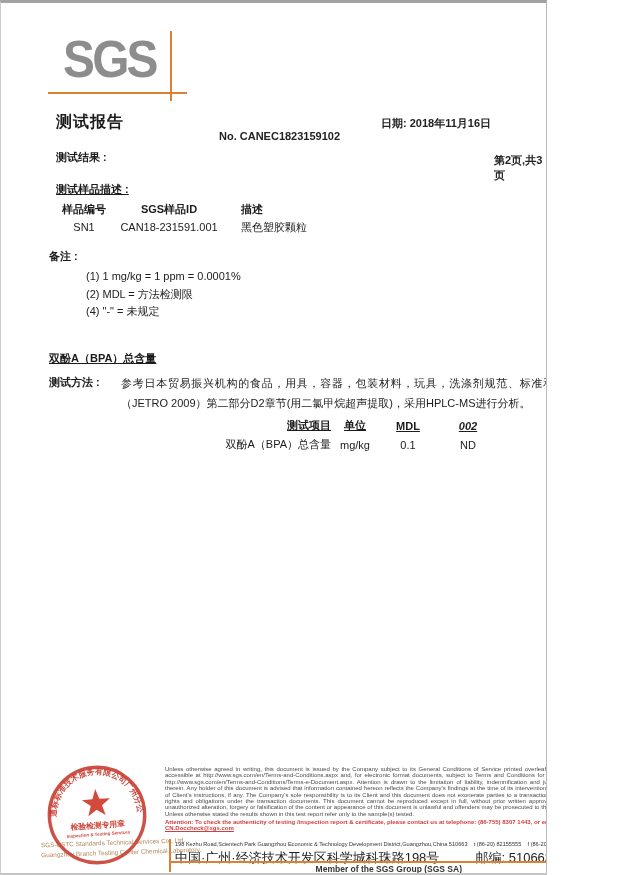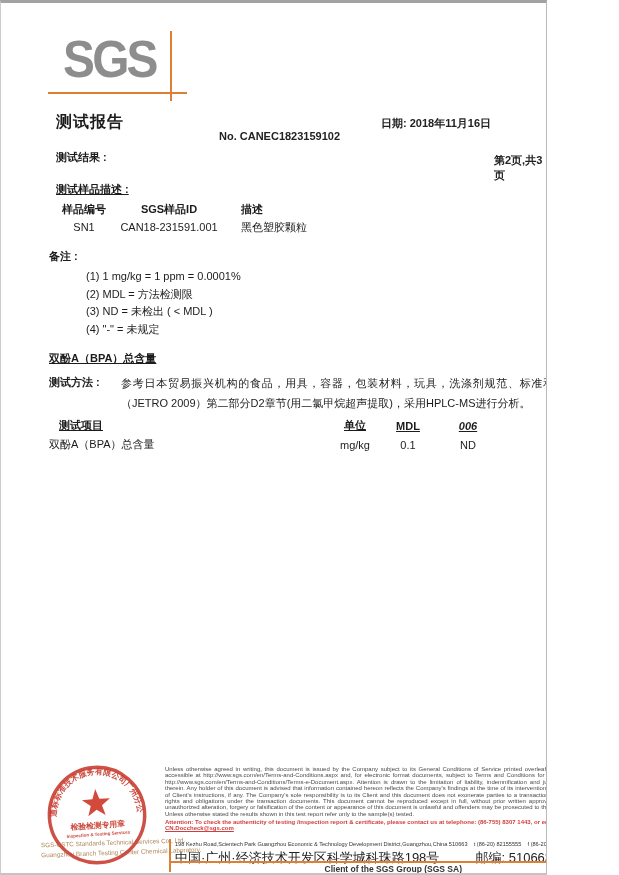--- a/index.html
+++ b/index.html
@@ -34,21 +34,21 @@
   .sample-table .c2{width:108px;text-align:center;}
   .sample-table .c3{text-align:left;padding-left:18px;}
   .notes-label{position:absolute;left:48px;top:246px;font-weight:bold;}
   .notes{position:absolute;left:85px;top:265px;line-height:17.5px;}
   .bpa-heading{position:absolute;left:48px;top:348px;font-weight:bold;text-decoration:underline;}
   .method-label{position:absolute;left:48px;top:372px;font-weight:bold;}
   .method-text{position:absolute;left:120px;top:370px;width:480px;line-height:20px;text-align:justify;}
   .result-table{position:absolute;left:48px;top:413px;border-collapse:collapse;}
   .result-table th,.result-table td{font-size:11px;padding:2px 0;height:15px;}
   .result-table th{font-weight:bold;text-decoration:underline;}
-  .result-table .r1{width:272px;text-align:left;}
+  .result-table .r1{width:272px;text-align:right;}
   .result-table th.r1{padding-left:10px;}
   .result-table .r2{width:48px;text-align:center;}
   .result-table .r3{width:58px;text-align:center;}
   .result-table .r4{width:62px;text-align:center;}
   .result-table th.r4{font-style:italic;}
   
   .stamp-captions{
     position:absolute;left:40px;top:834px;width:192px;z-index:1;
     font-size:6.4px;line-height:10px;color:#b08a5c;transform:rotate(-2deg);
   }
@@ -94,35 +94,34 @@
       <td class="c2">CAN18-231591.001</td>
       <td class="c3">黑色塑胶颗粒</td>
     </tr>
   </tbody>
     </table>
 
   <div class="notes-label">备注 :</div>
   <div class="notes">
     <div>(1) 1 mg/kg = 1 ppm = 0.0001%</div>
     <div>(2) MDL = 方法检测限</div>
-    <div>(3) ND = 未检出 ( &lt; MDL )</div>
     <div>(4) "-" = 未规定</div>
   </div>
 
   <div class="bpa-heading">双酚A（BPA）总含量</div>
   <div class="method-label">测试方法 :</div>
   <div class="method-text">参考日本贸易振兴机构的食品，用具，容器，包装材料，玩具，洗涤剂规范、标准和检测方法（JETRO 2009）第二部分D2章节(用二氯甲烷超声提取)，采用HPLC-MS进行分析。</div>
 
   <table class="result-table">
     <tbody>
         <tr>
       <th class="r1">测试项目</th>
       <th class="r2">单位</th>
       <th class="r3">MDL</th>
-      <th class="r4">006</th>
+      <th class="r4">002</th>
     </tr>
     <tr>
       <td class="r1">双酚A（BPA）总含量</td>
       <td class="r2">mg/kg</td>
       <td class="r3">0.1</td>
       <td class="r4">ND</td>
     </tr>
   </tbody>
     </table>
 
@@ -146,15 +145,15 @@
 
   <div class="legal-col">
     <div class="legal">Unless otherwise agreed in writing, this document is issued by the Company subject to its General Conditions of Service printed overleaf, available on request or accessible at http://www.sgs.com/en/Terms-and-Conditions.aspx and, for electronic format documents, subject to Terms and Conditions for Electronic Documents at http://www.sgs.com/en/Terms-and-Conditions/Terms-e-Document.aspx. Attention is drawn to the limitation of liability, indemnification and jurisdiction issues defined therein. Any holder of this document is advised that information contained hereon reflects the Company's findings at the time of its intervention only and within the limits of Client's instructions, if any. The Company's sole responsibility is to its Client and this document does not exonerate parties to a transaction from exercising all their rights and obligations under the transaction documents. This document cannot be reproduced except in full, without prior written approval of the Company. Any unauthorized alteration, forgery or falsification of the content or appearance of this document is unlawful and offenders may be prosecuted to the fullest extent of the law. Unless otherwise stated the results shown in this test report refer only to the sample(s) tested.</div>
     <div class="attention"><span>Attention: To check the authenticity of testing /inspection report &amp; certificate, please contact us at telephone: (86-755) 8307 1443, or email: </span><span class="email">CN.Doccheck@sgs.com</span></div>
   </div>
 
   <div class="addr-vline"></div>
   <div class="addr-en">198 Kezhu Road,Scientech Park Guangzhou Economic &amp; Technology Development District,Guangzhou,China 510663    t (86-20) 82155555    f (86-20) 82075113    www.sgsgroup.com.cn</div>
   <div class="addr-cn">中国·广州·经济技术开发区科学城科珠路198号          邮编: 510663    t (86-20) 82155555    f (86-20) 82075113    e  sgs.china@sgs.com</div>
   <div class="footer-hline"></div>
-  <div class="member">Client of the SGS Group (SGS SA)</div>
+  <div class="member">Member of the SGS Group (SGS SA)</div>
 
 </div>
 
 </body></html>

